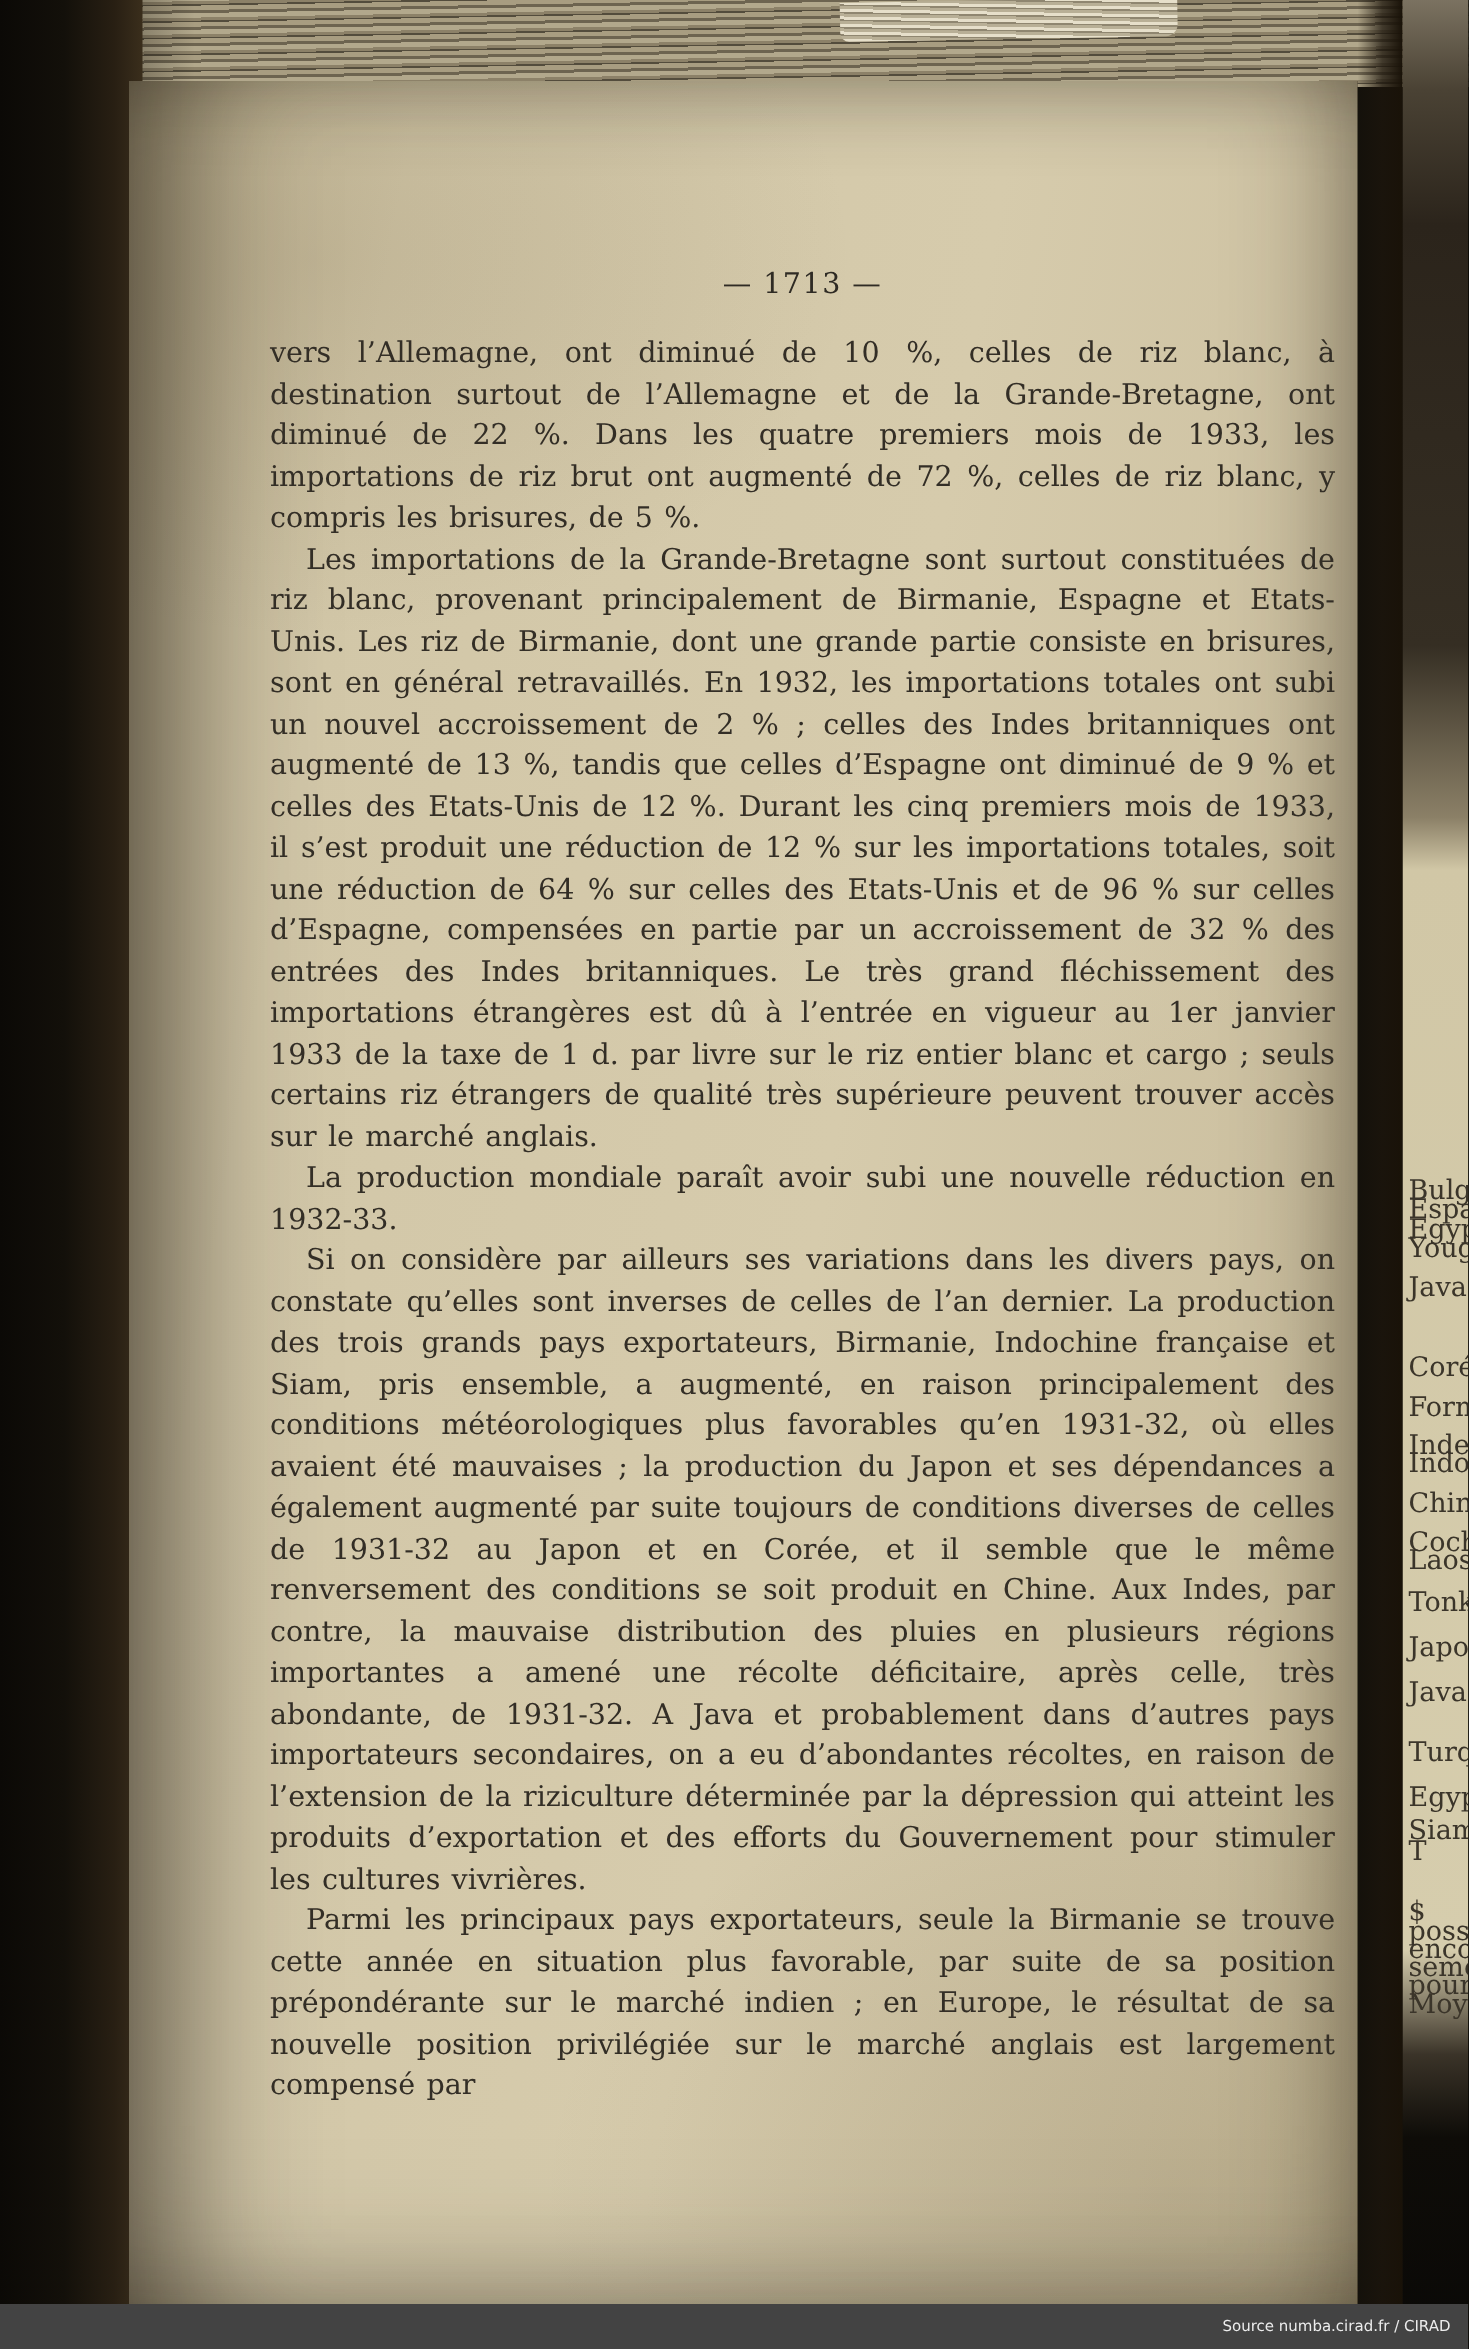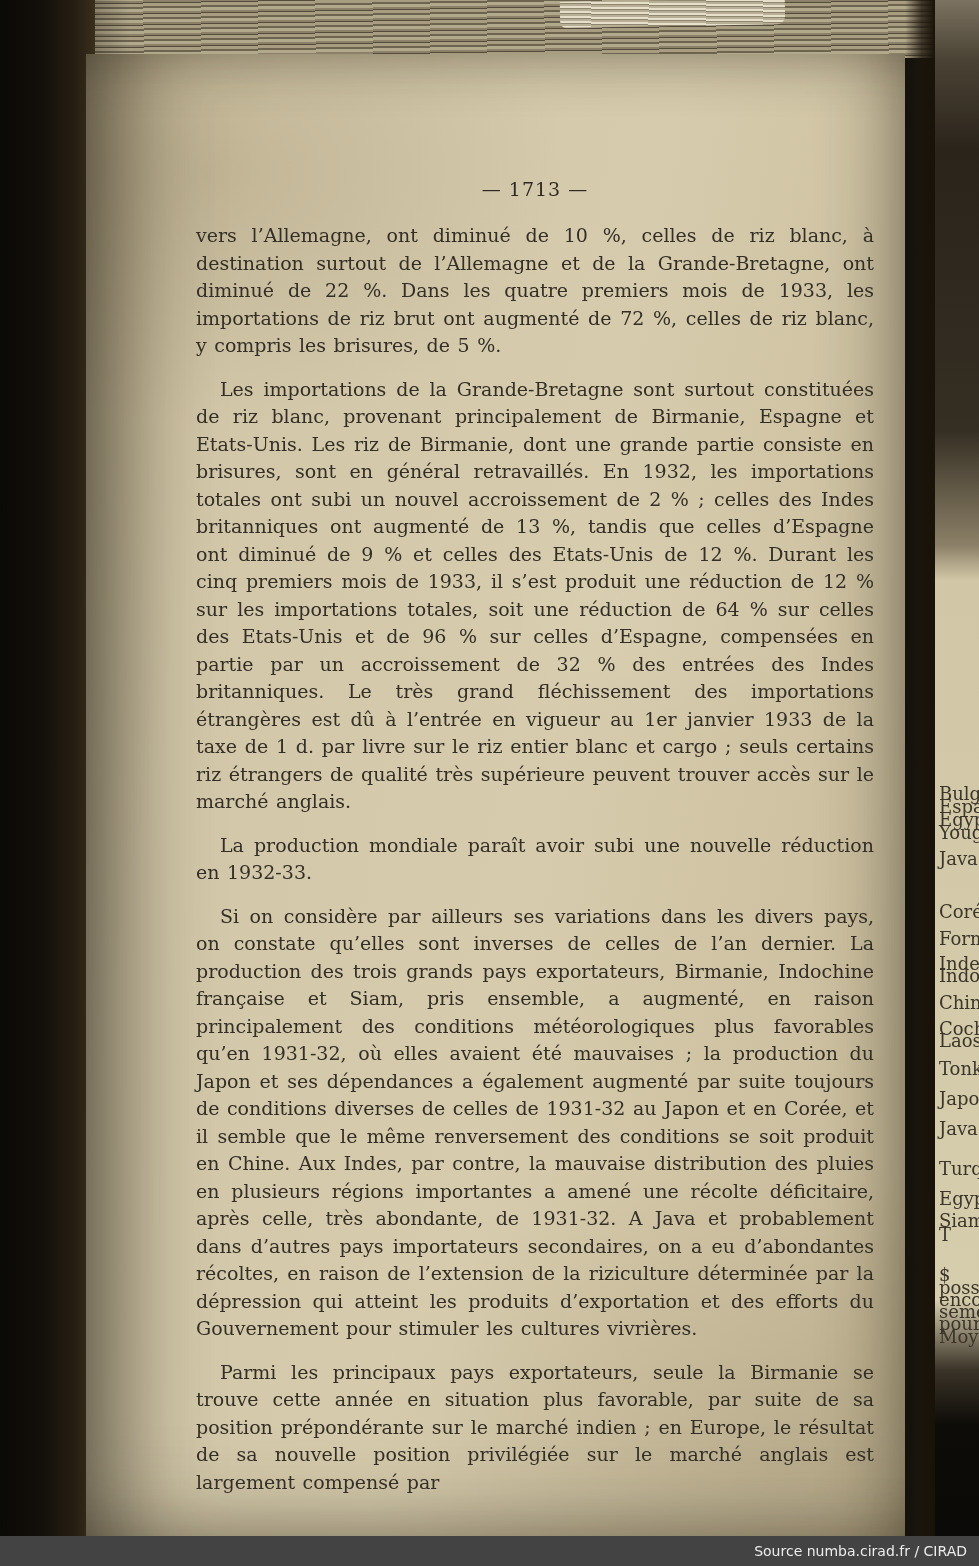--- a/index.html
+++ b/index.html
@@ -91,21 +91,21 @@
   .text {
     margin: 22px 15px 0 94px;
     width: 710px;
     font-size: 19px;
     line-height: 27.5px;
     color: #332e26;
     text-align: justify;
     word-spacing: 1.5px;
   }
   .text p {
-    margin: 16px;
+    margin: 0;
     text-indent: 24px;
   }
   .text p.noindent {
     text-indent: 0;
   }
   .heading {
     margin: 28px 0 17px 0;
     text-align: center;
     font-weight: bold;
     font-size: 19.5px;
@@ -148,21 +148,21 @@
   }
 
   
   .attribution {
     position: absolute;
     left: 0; right: 0; bottom: 0;
     height: 30px;
     background: #434343;
     color: #ececec;
     font-family: "DejaVu Sans", sans-serif;
-    font-size: 14px;
+    font-size: 10px;
     display: flex;
     align-items: center;
     justify-content: flex-end;
     padding-right: 12px;
     box-sizing: border-box;
     z-index: 5;
   }
 </style>
 </head>
 <body>

